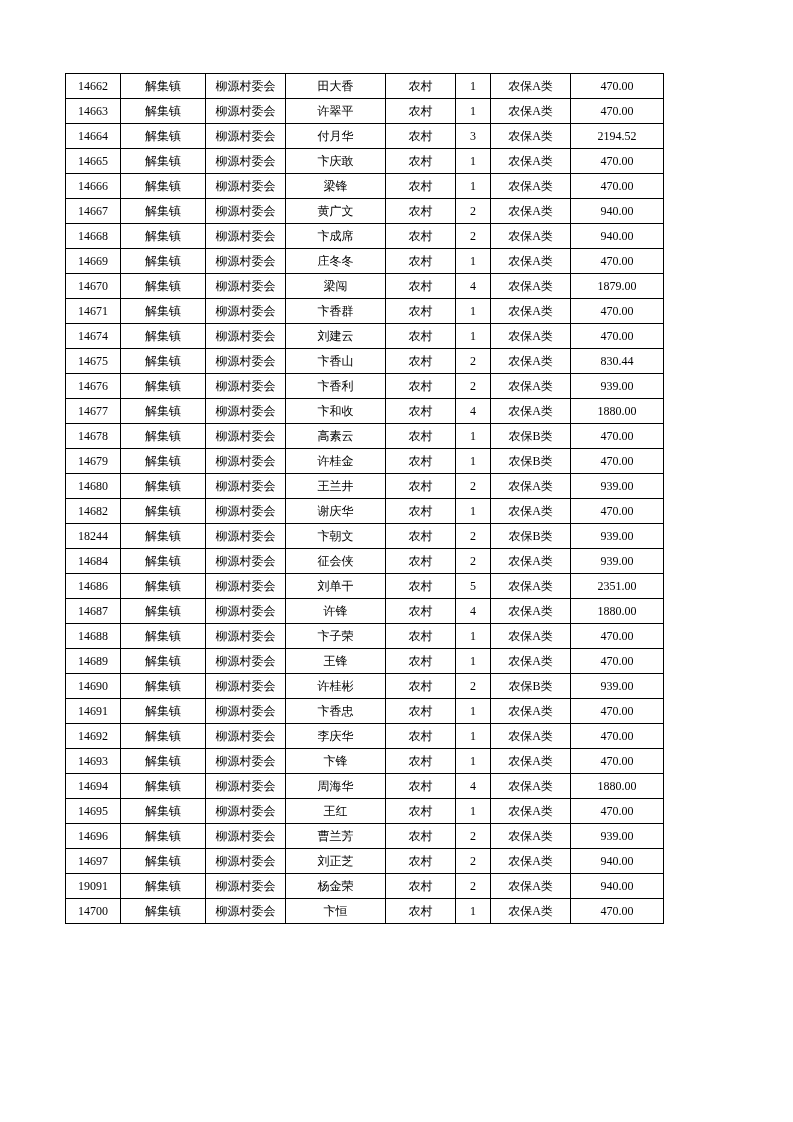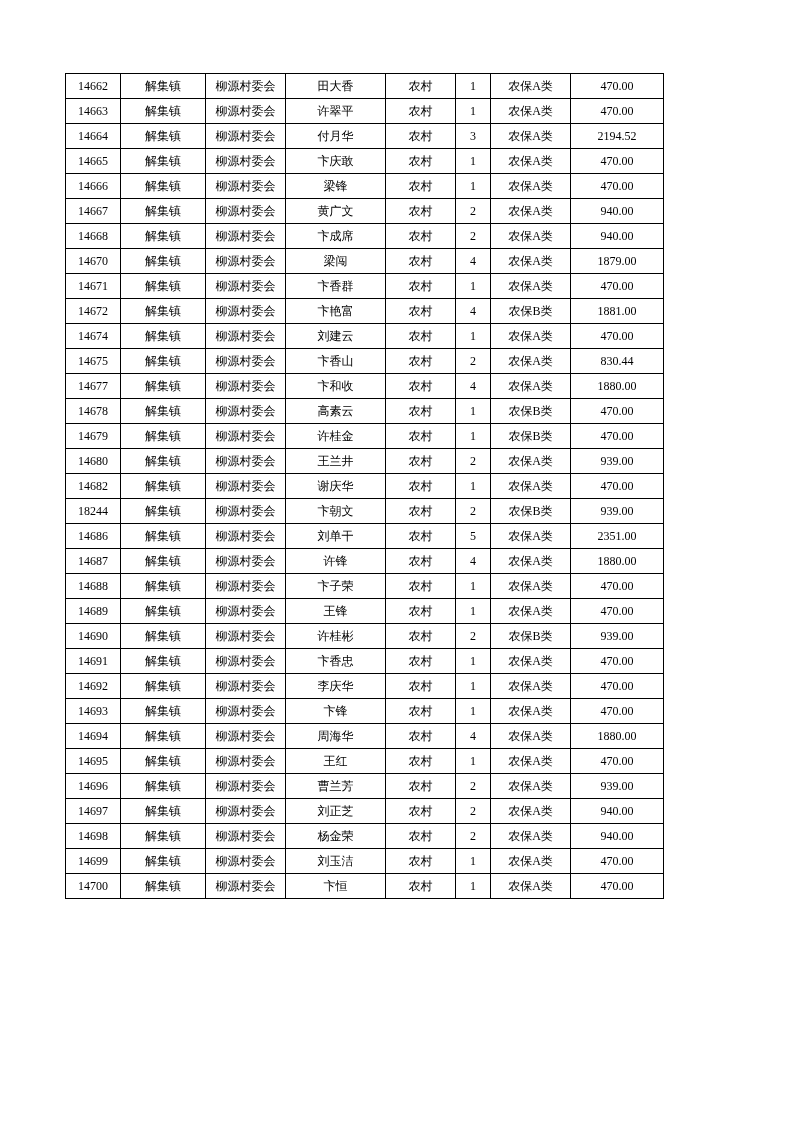--- a/index.html
+++ b/index.html
@@ -130,220 +130,240 @@
           <td class="col-id">14668</td>
           <td class="col-town">解集镇</td>
           <td class="col-village">柳源村委会</td>
           <td class="col-name">卞成席</td>
           <td class="col-residence">农村</td>
           <td class="col-count">2</td>
           <td class="col-category">农保A类</td>
           <td class="col-amount">940.00</td>
         </tr>
         <tr>
+          <td class="col-id">14669</td>
+          <td class="col-town">解集镇</td>
+          <td class="col-village">柳源村委会</td>
+          <td class="col-name">庄冬冬</td>
+          <td class="col-residence">农村</td>
+          <td class="col-count">1</td>
+          <td class="col-category">农保A类</td>
+          <td class="col-amount">470.00</td>
+        </tr>
+        <tr>
           <td class="col-id">14670</td>
           <td class="col-town">解集镇</td>
           <td class="col-village">柳源村委会</td>
           <td class="col-name">梁闯</td>
           <td class="col-residence">农村</td>
           <td class="col-count">4</td>
           <td class="col-category">农保A类</td>
           <td class="col-amount">1879.00</td>
         </tr>
         <tr>
           <td class="col-id">14671</td>
           <td class="col-town">解集镇</td>
           <td class="col-village">柳源村委会</td>
           <td class="col-name">卞香群</td>
           <td class="col-residence">农村</td>
           <td class="col-count">1</td>
           <td class="col-category">农保A类</td>
           <td class="col-amount">470.00</td>
         </tr>
         <tr>
-          <td class="col-id">14672</td>
-          <td class="col-town">解集镇</td>
-          <td class="col-village">柳源村委会</td>
-          <td class="col-name">卞艳富</td>
+          <td class="col-id">14674</td>
+          <td class="col-town">解集镇</td>
+          <td class="col-village">柳源村委会</td>
+          <td class="col-name">刘建云</td>
+          <td class="col-residence">农村</td>
+          <td class="col-count">1</td>
+          <td class="col-category">农保A类</td>
+          <td class="col-amount">470.00</td>
+        </tr>
+        <tr>
+          <td class="col-id">14675</td>
+          <td class="col-town">解集镇</td>
+          <td class="col-village">柳源村委会</td>
+          <td class="col-name">卞香山</td>
+          <td class="col-residence">农村</td>
+          <td class="col-count">2</td>
+          <td class="col-category">农保A类</td>
+          <td class="col-amount">830.44</td>
+        </tr>
+        <tr>
+          <td class="col-id">14676</td>
+          <td class="col-town">解集镇</td>
+          <td class="col-village">柳源村委会</td>
+          <td class="col-name">卞香利</td>
+          <td class="col-residence">农村</td>
+          <td class="col-count">2</td>
+          <td class="col-category">农保A类</td>
+          <td class="col-amount">939.00</td>
+        </tr>
+        <tr>
+          <td class="col-id">14677</td>
+          <td class="col-town">解集镇</td>
+          <td class="col-village">柳源村委会</td>
+          <td class="col-name">卞和收</td>
           <td class="col-residence">农村</td>
           <td class="col-count">4</td>
+          <td class="col-category">农保A类</td>
+          <td class="col-amount">1880.00</td>
+        </tr>
+        <tr>
+          <td class="col-id">14678</td>
+          <td class="col-town">解集镇</td>
+          <td class="col-village">柳源村委会</td>
+          <td class="col-name">高素云</td>
+          <td class="col-residence">农村</td>
+          <td class="col-count">1</td>
           <td class="col-category">农保B类</td>
-          <td class="col-amount">1881.00</td>
-        </tr>
-        <tr>
-          <td class="col-id">14674</td>
-          <td class="col-town">解集镇</td>
-          <td class="col-village">柳源村委会</td>
-          <td class="col-name">刘建云</td>
-          <td class="col-residence">农村</td>
-          <td class="col-count">1</td>
-          <td class="col-category">农保A类</td>
-          <td class="col-amount">470.00</td>
-        </tr>
-        <tr>
-          <td class="col-id">14675</td>
-          <td class="col-town">解集镇</td>
-          <td class="col-village">柳源村委会</td>
-          <td class="col-name">卞香山</td>
-          <td class="col-residence">农村</td>
-          <td class="col-count">2</td>
-          <td class="col-category">农保A类</td>
-          <td class="col-amount">830.44</td>
-        </tr>
-        <tr>
-          <td class="col-id">14677</td>
-          <td class="col-town">解集镇</td>
-          <td class="col-village">柳源村委会</td>
-          <td class="col-name">卞和收</td>
+          <td class="col-amount">470.00</td>
+        </tr>
+        <tr>
+          <td class="col-id">14679</td>
+          <td class="col-town">解集镇</td>
+          <td class="col-village">柳源村委会</td>
+          <td class="col-name">许桂金</td>
+          <td class="col-residence">农村</td>
+          <td class="col-count">1</td>
+          <td class="col-category">农保B类</td>
+          <td class="col-amount">470.00</td>
+        </tr>
+        <tr>
+          <td class="col-id">14680</td>
+          <td class="col-town">解集镇</td>
+          <td class="col-village">柳源村委会</td>
+          <td class="col-name">王兰井</td>
+          <td class="col-residence">农村</td>
+          <td class="col-count">2</td>
+          <td class="col-category">农保A类</td>
+          <td class="col-amount">939.00</td>
+        </tr>
+        <tr>
+          <td class="col-id">14682</td>
+          <td class="col-town">解集镇</td>
+          <td class="col-village">柳源村委会</td>
+          <td class="col-name">谢庆华</td>
+          <td class="col-residence">农村</td>
+          <td class="col-count">1</td>
+          <td class="col-category">农保A类</td>
+          <td class="col-amount">470.00</td>
+        </tr>
+        <tr>
+          <td class="col-id">18244</td>
+          <td class="col-town">解集镇</td>
+          <td class="col-village">柳源村委会</td>
+          <td class="col-name">卞朝文</td>
+          <td class="col-residence">农村</td>
+          <td class="col-count">2</td>
+          <td class="col-category">农保B类</td>
+          <td class="col-amount">939.00</td>
+        </tr>
+        <tr>
+          <td class="col-id">14684</td>
+          <td class="col-town">解集镇</td>
+          <td class="col-village">柳源村委会</td>
+          <td class="col-name">征会侠</td>
+          <td class="col-residence">农村</td>
+          <td class="col-count">2</td>
+          <td class="col-category">农保A类</td>
+          <td class="col-amount">939.00</td>
+        </tr>
+        <tr>
+          <td class="col-id">14686</td>
+          <td class="col-town">解集镇</td>
+          <td class="col-village">柳源村委会</td>
+          <td class="col-name">刘单干</td>
+          <td class="col-residence">农村</td>
+          <td class="col-count">5</td>
+          <td class="col-category">农保A类</td>
+          <td class="col-amount">2351.00</td>
+        </tr>
+        <tr>
+          <td class="col-id">14687</td>
+          <td class="col-town">解集镇</td>
+          <td class="col-village">柳源村委会</td>
+          <td class="col-name">许锋</td>
           <td class="col-residence">农村</td>
           <td class="col-count">4</td>
           <td class="col-category">农保A类</td>
           <td class="col-amount">1880.00</td>
         </tr>
         <tr>
-          <td class="col-id">14678</td>
-          <td class="col-town">解集镇</td>
-          <td class="col-village">柳源村委会</td>
-          <td class="col-name">高素云</td>
-          <td class="col-residence">农村</td>
-          <td class="col-count">1</td>
+          <td class="col-id">14688</td>
+          <td class="col-town">解集镇</td>
+          <td class="col-village">柳源村委会</td>
+          <td class="col-name">卞子荣</td>
+          <td class="col-residence">农村</td>
+          <td class="col-count">1</td>
+          <td class="col-category">农保A类</td>
+          <td class="col-amount">470.00</td>
+        </tr>
+        <tr>
+          <td class="col-id">14689</td>
+          <td class="col-town">解集镇</td>
+          <td class="col-village">柳源村委会</td>
+          <td class="col-name">王锋</td>
+          <td class="col-residence">农村</td>
+          <td class="col-count">1</td>
+          <td class="col-category">农保A类</td>
+          <td class="col-amount">470.00</td>
+        </tr>
+        <tr>
+          <td class="col-id">14690</td>
+          <td class="col-town">解集镇</td>
+          <td class="col-village">柳源村委会</td>
+          <td class="col-name">许桂彬</td>
+          <td class="col-residence">农村</td>
+          <td class="col-count">2</td>
           <td class="col-category">农保B类</td>
-          <td class="col-amount">470.00</td>
-        </tr>
-        <tr>
-          <td class="col-id">14679</td>
-          <td class="col-town">解集镇</td>
-          <td class="col-village">柳源村委会</td>
-          <td class="col-name">许桂金</td>
-          <td class="col-residence">农村</td>
-          <td class="col-count">1</td>
-          <td class="col-category">农保B类</td>
-          <td class="col-amount">470.00</td>
-        </tr>
-        <tr>
-          <td class="col-id">14680</td>
-          <td class="col-town">解集镇</td>
-          <td class="col-village">柳源村委会</td>
-          <td class="col-name">王兰井</td>
-          <td class="col-residence">农村</td>
-          <td class="col-count">2</td>
-          <td class="col-category">农保A类</td>
-          <td class="col-amount">939.00</td>
-        </tr>
-        <tr>
-          <td class="col-id">14682</td>
-          <td class="col-town">解集镇</td>
-          <td class="col-village">柳源村委会</td>
-          <td class="col-name">谢庆华</td>
-          <td class="col-residence">农村</td>
-          <td class="col-count">1</td>
-          <td class="col-category">农保A类</td>
-          <td class="col-amount">470.00</td>
-        </tr>
-        <tr>
-          <td class="col-id">18244</td>
-          <td class="col-town">解集镇</td>
-          <td class="col-village">柳源村委会</td>
-          <td class="col-name">卞朝文</td>
-          <td class="col-residence">农村</td>
-          <td class="col-count">2</td>
-          <td class="col-category">农保B类</td>
-          <td class="col-amount">939.00</td>
-        </tr>
-        <tr>
-          <td class="col-id">14686</td>
-          <td class="col-town">解集镇</td>
-          <td class="col-village">柳源村委会</td>
-          <td class="col-name">刘单干</td>
-          <td class="col-residence">农村</td>
-          <td class="col-count">5</td>
-          <td class="col-category">农保A类</td>
-          <td class="col-amount">2351.00</td>
-        </tr>
-        <tr>
-          <td class="col-id">14687</td>
-          <td class="col-town">解集镇</td>
-          <td class="col-village">柳源村委会</td>
-          <td class="col-name">许锋</td>
+          <td class="col-amount">939.00</td>
+        </tr>
+        <tr>
+          <td class="col-id">14691</td>
+          <td class="col-town">解集镇</td>
+          <td class="col-village">柳源村委会</td>
+          <td class="col-name">卞香忠</td>
+          <td class="col-residence">农村</td>
+          <td class="col-count">1</td>
+          <td class="col-category">农保A类</td>
+          <td class="col-amount">470.00</td>
+        </tr>
+        <tr>
+          <td class="col-id">14692</td>
+          <td class="col-town">解集镇</td>
+          <td class="col-village">柳源村委会</td>
+          <td class="col-name">李庆华</td>
+          <td class="col-residence">农村</td>
+          <td class="col-count">1</td>
+          <td class="col-category">农保A类</td>
+          <td class="col-amount">470.00</td>
+        </tr>
+        <tr>
+          <td class="col-id">14693</td>
+          <td class="col-town">解集镇</td>
+          <td class="col-village">柳源村委会</td>
+          <td class="col-name">卞锋</td>
+          <td class="col-residence">农村</td>
+          <td class="col-count">1</td>
+          <td class="col-category">农保A类</td>
+          <td class="col-amount">470.00</td>
+        </tr>
+        <tr>
+          <td class="col-id">14694</td>
+          <td class="col-town">解集镇</td>
+          <td class="col-village">柳源村委会</td>
+          <td class="col-name">周海华</td>
           <td class="col-residence">农村</td>
           <td class="col-count">4</td>
           <td class="col-category">农保A类</td>
           <td class="col-amount">1880.00</td>
         </tr>
         <tr>
-          <td class="col-id">14688</td>
-          <td class="col-town">解集镇</td>
-          <td class="col-village">柳源村委会</td>
-          <td class="col-name">卞子荣</td>
-          <td class="col-residence">农村</td>
-          <td class="col-count">1</td>
-          <td class="col-category">农保A类</td>
-          <td class="col-amount">470.00</td>
-        </tr>
-        <tr>
-          <td class="col-id">14689</td>
-          <td class="col-town">解集镇</td>
-          <td class="col-village">柳源村委会</td>
-          <td class="col-name">王锋</td>
-          <td class="col-residence">农村</td>
-          <td class="col-count">1</td>
-          <td class="col-category">农保A类</td>
-          <td class="col-amount">470.00</td>
-        </tr>
-        <tr>
-          <td class="col-id">14690</td>
-          <td class="col-town">解集镇</td>
-          <td class="col-village">柳源村委会</td>
-          <td class="col-name">许桂彬</td>
-          <td class="col-residence">农村</td>
-          <td class="col-count">2</td>
-          <td class="col-category">农保B类</td>
-          <td class="col-amount">939.00</td>
-        </tr>
-        <tr>
-          <td class="col-id">14691</td>
-          <td class="col-town">解集镇</td>
-          <td class="col-village">柳源村委会</td>
-          <td class="col-name">卞香忠</td>
-          <td class="col-residence">农村</td>
-          <td class="col-count">1</td>
-          <td class="col-category">农保A类</td>
-          <td class="col-amount">470.00</td>
-        </tr>
-        <tr>
-          <td class="col-id">14692</td>
-          <td class="col-town">解集镇</td>
-          <td class="col-village">柳源村委会</td>
-          <td class="col-name">李庆华</td>
-          <td class="col-residence">农村</td>
-          <td class="col-count">1</td>
-          <td class="col-category">农保A类</td>
-          <td class="col-amount">470.00</td>
-        </tr>
-        <tr>
-          <td class="col-id">14693</td>
-          <td class="col-town">解集镇</td>
-          <td class="col-village">柳源村委会</td>
-          <td class="col-name">卞锋</td>
-          <td class="col-residence">农村</td>
-          <td class="col-count">1</td>
-          <td class="col-category">农保A类</td>
-          <td class="col-amount">470.00</td>
-        </tr>
-        <tr>
-          <td class="col-id">14694</td>
-          <td class="col-town">解集镇</td>
-          <td class="col-village">柳源村委会</td>
-          <td class="col-name">周海华</td>
-          <td class="col-residence">农村</td>
-          <td class="col-count">4</td>
-          <td class="col-category">农保A类</td>
-          <td class="col-amount">1880.00</td>
-        </tr>
-        <tr>
           <td class="col-id">14695</td>
           <td class="col-town">解集镇</td>
           <td class="col-village">柳源村委会</td>
           <td class="col-name">王红</td>
           <td class="col-residence">农村</td>
           <td class="col-count">1</td>
           <td class="col-category">农保A类</td>
           <td class="col-amount">470.00</td>
         </tr>
         <tr>
@@ -360,38 +380,28 @@
           <td class="col-id">14697</td>
           <td class="col-town">解集镇</td>
           <td class="col-village">柳源村委会</td>
           <td class="col-name">刘正芝</td>
           <td class="col-residence">农村</td>
           <td class="col-count">2</td>
           <td class="col-category">农保A类</td>
           <td class="col-amount">940.00</td>
         </tr>
         <tr>
-          <td class="col-id">14698</td>
+          <td class="col-id">19091</td>
           <td class="col-town">解集镇</td>
           <td class="col-village">柳源村委会</td>
           <td class="col-name">杨金荣</td>
           <td class="col-residence">农村</td>
           <td class="col-count">2</td>
           <td class="col-category">农保A类</td>
           <td class="col-amount">940.00</td>
-        </tr>
-        <tr>
-          <td class="col-id">14699</td>
-          <td class="col-town">解集镇</td>
-          <td class="col-village">柳源村委会</td>
-          <td class="col-name">刘玉洁</td>
-          <td class="col-residence">农村</td>
-          <td class="col-count">1</td>
-          <td class="col-category">农保A类</td>
-          <td class="col-amount">470.00</td>
         </tr>
         <tr>
           <td class="col-id">14700</td>
           <td class="col-town">解集镇</td>
           <td class="col-village">柳源村委会</td>
           <td class="col-name">卞恒</td>
           <td class="col-residence">农村</td>
           <td class="col-count">1</td>
           <td class="col-category">农保A类</td>
           <td class="col-amount">470.00</td>

